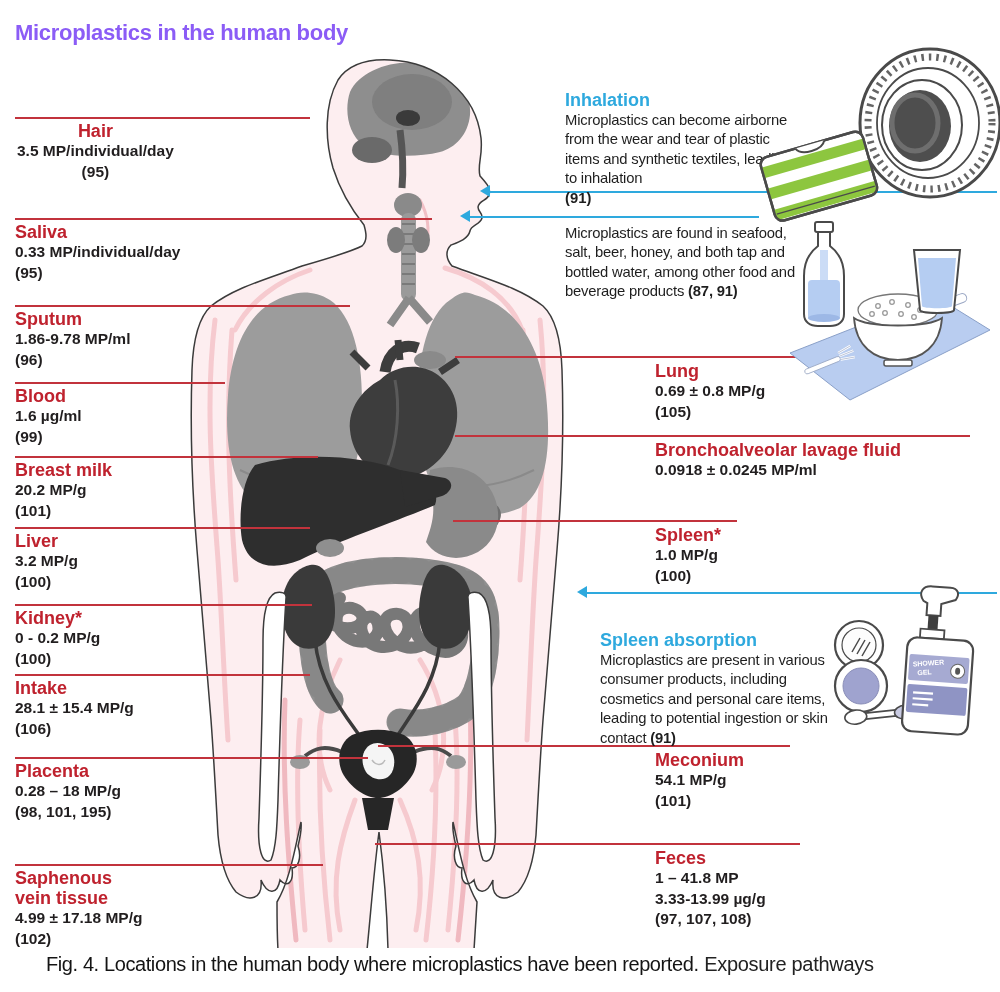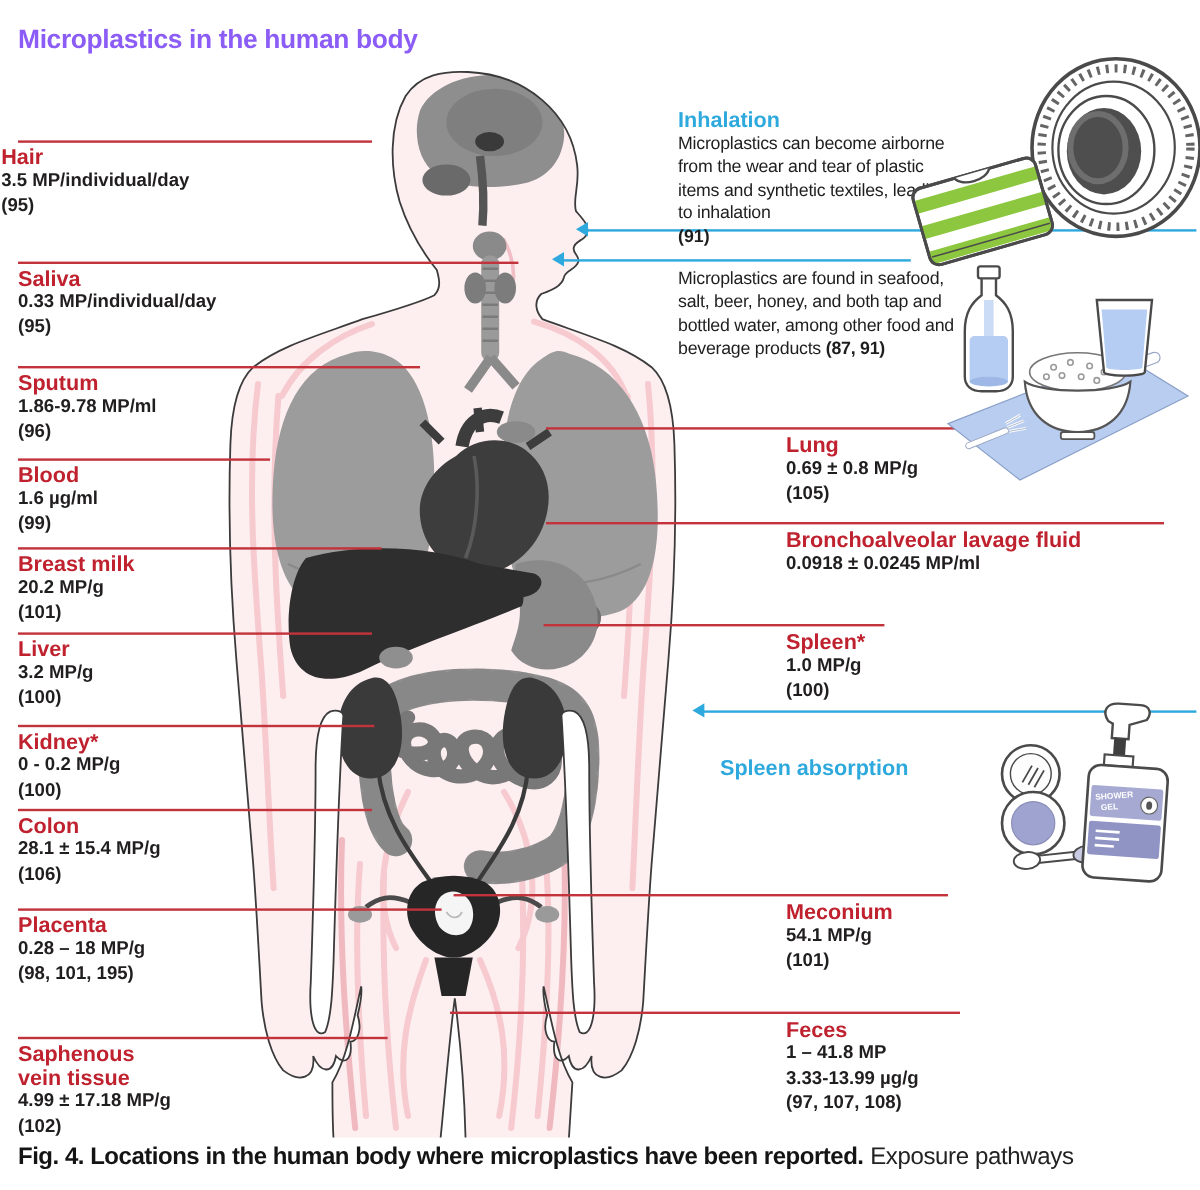--- a/index.html
+++ b/index.html
@@ -12,21 +12,21 @@
   .olabel .val{color:#211e1f;font-weight:bold;font-size:15.5px;line-height:1.32;white-space:nowrap;}
   .leader{position:absolute;height:2px;background:#c2333c;}
   .arrow{position:absolute;height:2.4px;background:#2ea9de;}
   .arrow::before{content:"";position:absolute;left:-9px;top:-5.6px;width:0;height:0;
      border-right:10px solid #2ea9de;border-top:6.8px solid transparent;border-bottom:6.8px solid transparent;}
   .pw-title{color:#2ea9de;font-weight:bold;font-size:18px;white-space:nowrap;margin-top:27px;}
   .pw-text{font-size:14.8px;color:#1e1e1e;line-height:1.31;letter-spacing:-0.2px;}
   .pw-refs{font-size:14.8px;font-weight:bold;color:#1e1e1e;margin-top:1px;}
   .pw-refs-inline{font-weight:bold;}
   .caption{font-size:20px;color:#141414;white-space:nowrap;}
-  .caption .b{font-weight:bold;letter-spacing:-0.4px;}
+  .caption .b{font-weight:normal;letter-spacing:-0.4px;margin-left:31px;}
   .caption .r{font-weight:normal;letter-spacing:-0.3px;color:#222;}
 </style>
 </head>
 <body>
 
 <div class="abs fig-title" style="left:15px;top:20px;">Microplastics in the human body</div>
 
 <svg class="abs" style="left:140px;top:48px;" width="470" height="900" viewBox="140 48 470 900">
   <defs>
     <clipPath id="bodyclip">
@@ -157,21 +157,21 @@
 <div class="leader" style="left:455px;top:356px;width:355px;"></div>
 <div class="leader" style="left:455px;top:435px;width:515px;"></div>
 <div class="leader" style="left:453px;top:520px;width:284px;"></div>
 <div class="leader" style="left:378px;top:745px;width:412px;"></div>
 <div class="leader" style="left:375px;top:843px;width:425px;"></div>
 
 <div class="arrow" style="left:489px;top:191px;width:508px;"></div>
 <div class="arrow" style="left:469px;top:216px;width:290px;"></div>
 <div class="arrow" style="left:586px;top:592px;width:411px;"></div>
 
-<div class="abs olabel" style="left:1px;top:121px;">
+<div class="abs olabel" style="left:17px;top:121px;text-align:center;">
   <div class="name">Hair</div>
   <div class="val">3.5 MP/individual/day</div>
   <div class="val">(95)</div>
 </div>
 <div class="abs olabel" style="left:15px;top:222px;">
   <div class="name">Saliva</div>
   <div class="val">0.33 MP/individual/day</div>
   <div class="val">(95)</div>
 </div>
 <div class="abs olabel" style="left:15px;top:309px;">
@@ -193,21 +193,21 @@
   <div class="name">Liver</div>
   <div class="val">3.2 MP/g</div>
   <div class="val">(100)</div>
 </div>
 <div class="abs olabel" style="left:15px;top:608px;">
   <div class="name">Kidney*</div>
   <div class="val">0 - 0.2 MP/g</div>
   <div class="val">(100)</div>
 </div>
 <div class="abs olabel" style="left:15px;top:678px;">
-  <div class="name">Colon</div>
+  <div class="name">Intake</div>
   <div class="val">28.1 ± 15.4 MP/g</div>
   <div class="val">(106)</div>
 </div>
 <div class="abs olabel" style="left:15px;top:761px;">
   <div class="name">Placenta</div>
   <div class="val">0.28 – 18 MP/g</div>
   <div class="val">(98, 101, 195)</div>
 </div>
 <div class="abs olabel" style="left:15px;top:868px;">
   <div class="name wrap">Saphenous vein tissue</div>
@@ -249,20 +249,24 @@
   <div class="pw-refs">(91)</div>
 </div>
 <div class="abs" style="left:565px;top:224px;">
   <div class="pw-text" style="width:230px;">
     <span>Microplastics are found in seafood, salt, beer, honey, and both tap and bottled water, among other food and beverage products</span>
     <b class="pw-refs-inline">(87, 91)</b>
   </div>
 </div>
 <div class="abs" style="left:600px;top:603px;">
   <div class="pw-title">Spleen absorption</div>
+  <div class="pw-text" style="width:248px;">
+    <span>Microplastics are present in various consumer products, including cosmetics and personal care items, leading to potential ingestion or skin contact</span>
+    <b class="pw-refs-inline">(91)</b>
+  </div>
 </div>
 
 <svg class="abs" style="left:845px;top:45px;" width="160" height="160" viewBox="0 0 160 160">
   <ellipse cx="85" cy="78" rx="70" ry="74" fill="#fff" stroke="#4a4a4a" stroke-width="3"></ellipse>
   <ellipse cx="85" cy="78" rx="62" ry="66" fill="none" stroke="#4a4a4a" stroke-width="7" stroke-dasharray="2.5 5" opacity="0.85"></ellipse>
   <ellipse cx="83" cy="78" rx="51" ry="55" fill="#fff" stroke="#4a4a4a" stroke-width="1.8"></ellipse>
   <ellipse cx="77" cy="80" rx="40" ry="45" fill="#fff" stroke="#4a4a4a" stroke-width="2"></ellipse>
   <ellipse cx="75" cy="81" rx="31" ry="36" fill="#4e4e4e"></ellipse>
   <ellipse cx="70" cy="78" rx="23" ry="28" fill="none" stroke="#6e6e6e" stroke-width="5"></ellipse>
 </svg>

